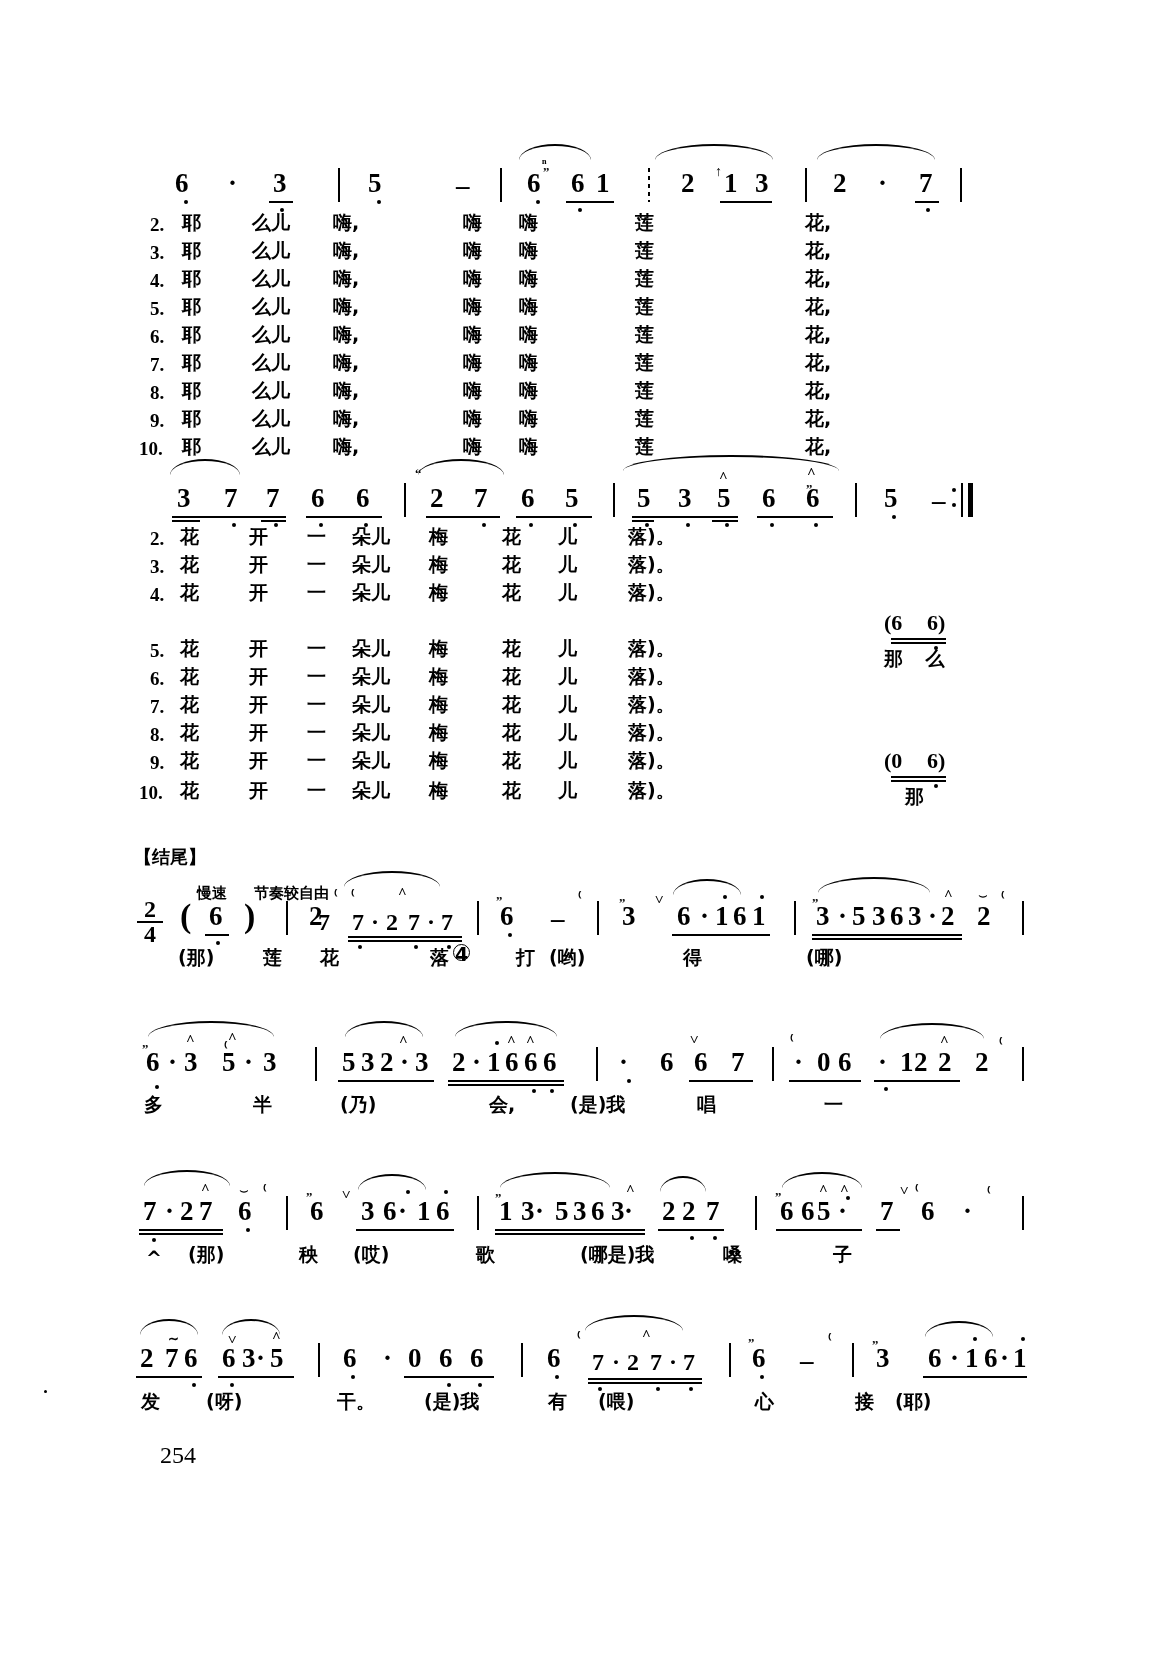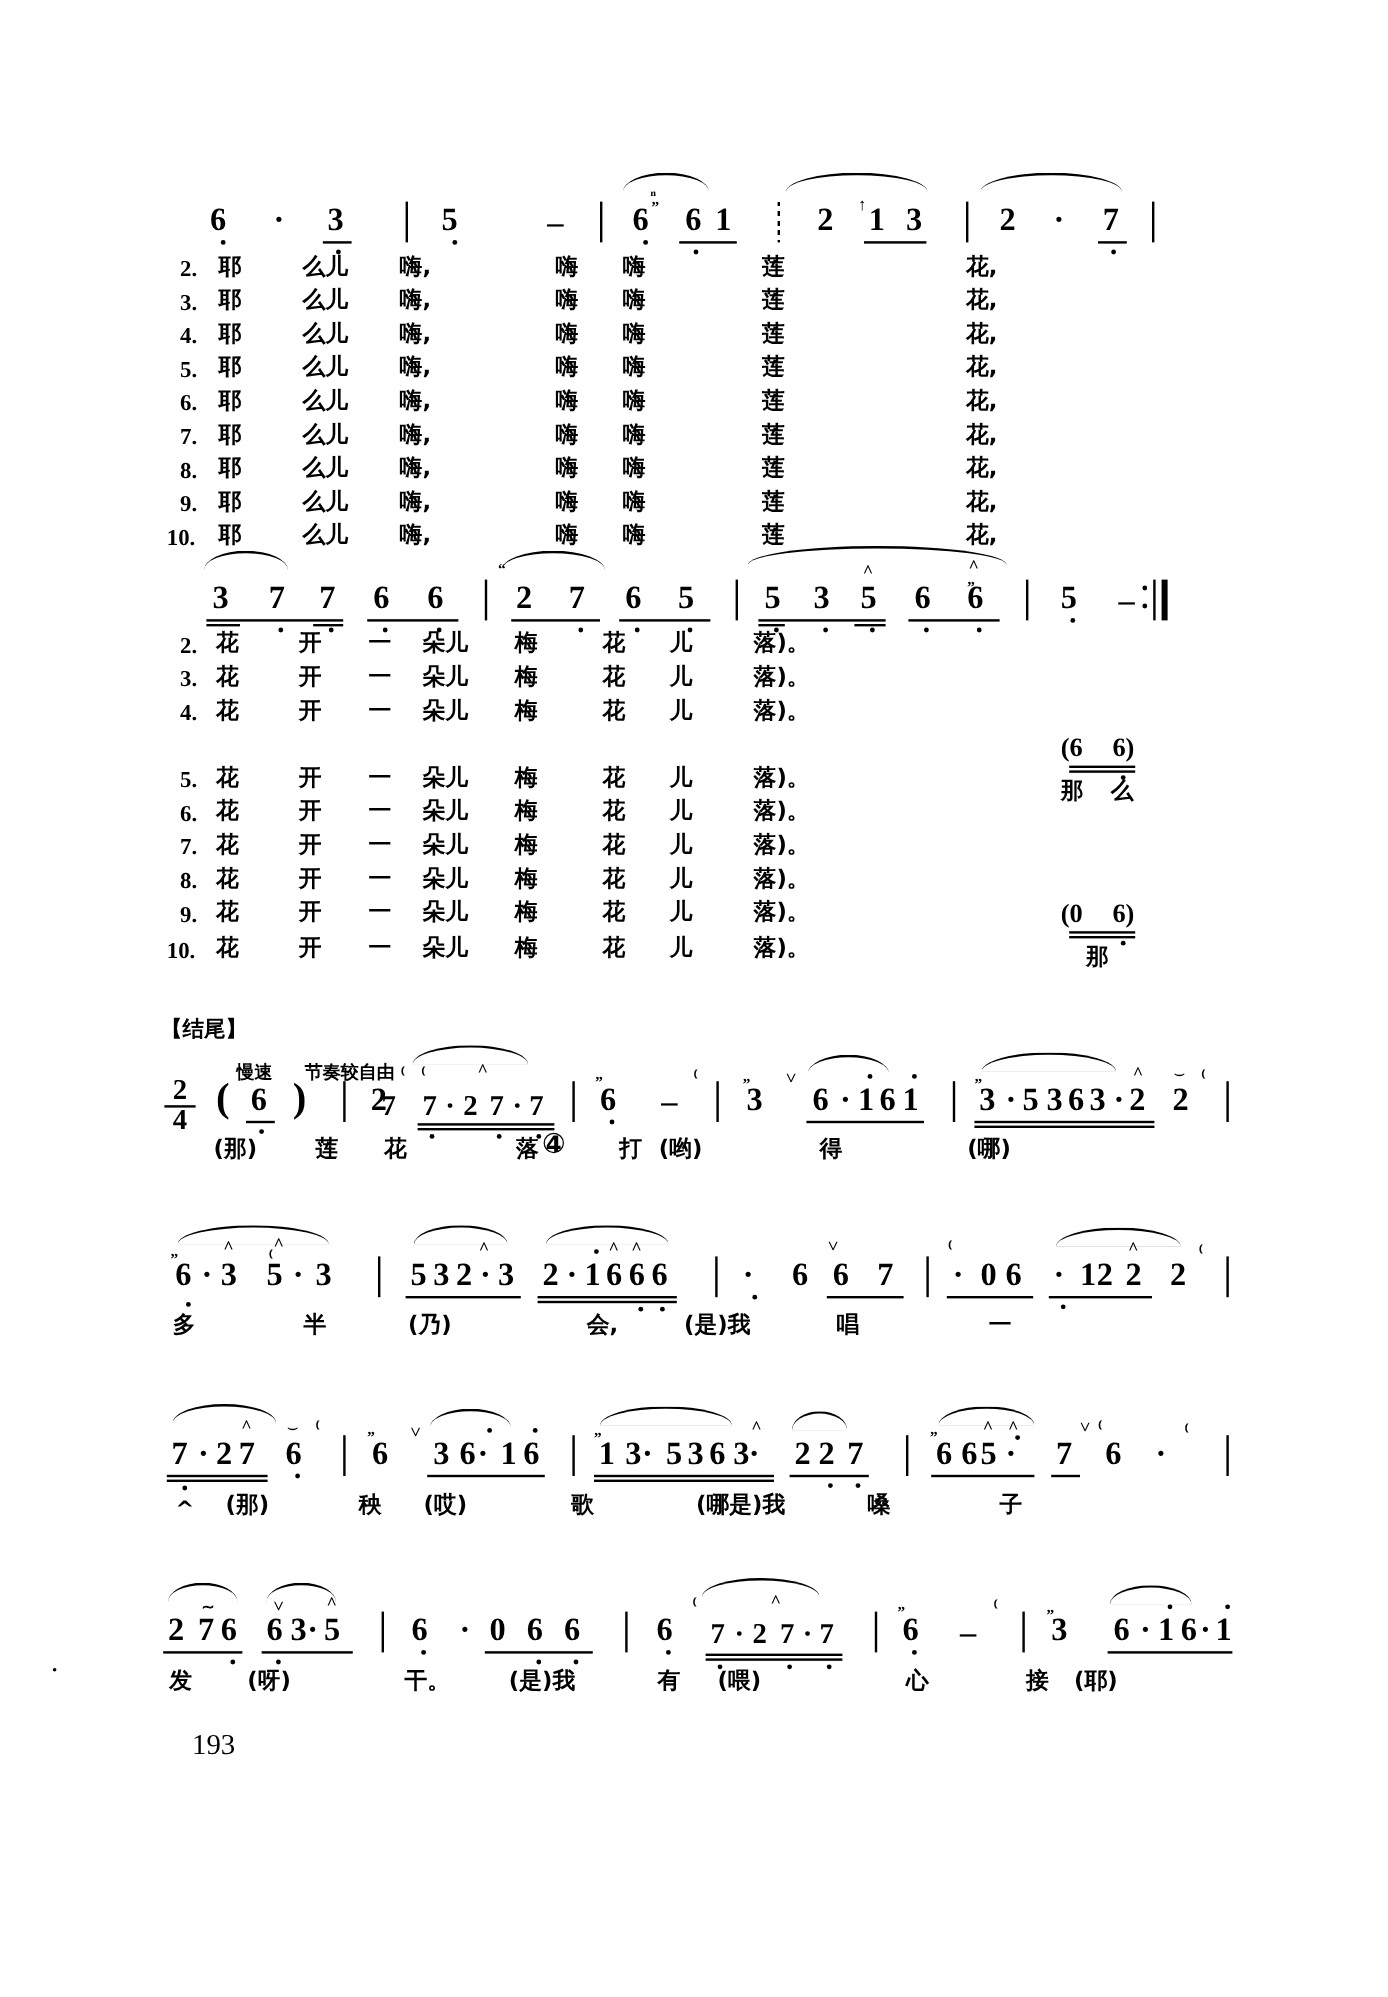--- a/index.html
+++ b/index.html
@@ -751,17 +751,17 @@
     <span style="left:337px;">干。</span>
     <span style="left:424px;">(是)我</span>
     <span style="left:548px;">有</span>
     <span style="left:598px;">(喂)</span>
     <span style="left:755px;">心</span>
     <span style="left:855px;">接</span>
     <span style="left:895px;">(耶)</span>
   </div>
 </div>
 
-<div class="pageno" style="left:160px;top:1442px;">193</div>
+<div class="pageno" style="left:160px;top:1442px;">254</div>
 
 <span class="smudge" style="left:44px;top:1390px;"></span>
 
 </div>
 
 </body></html>

